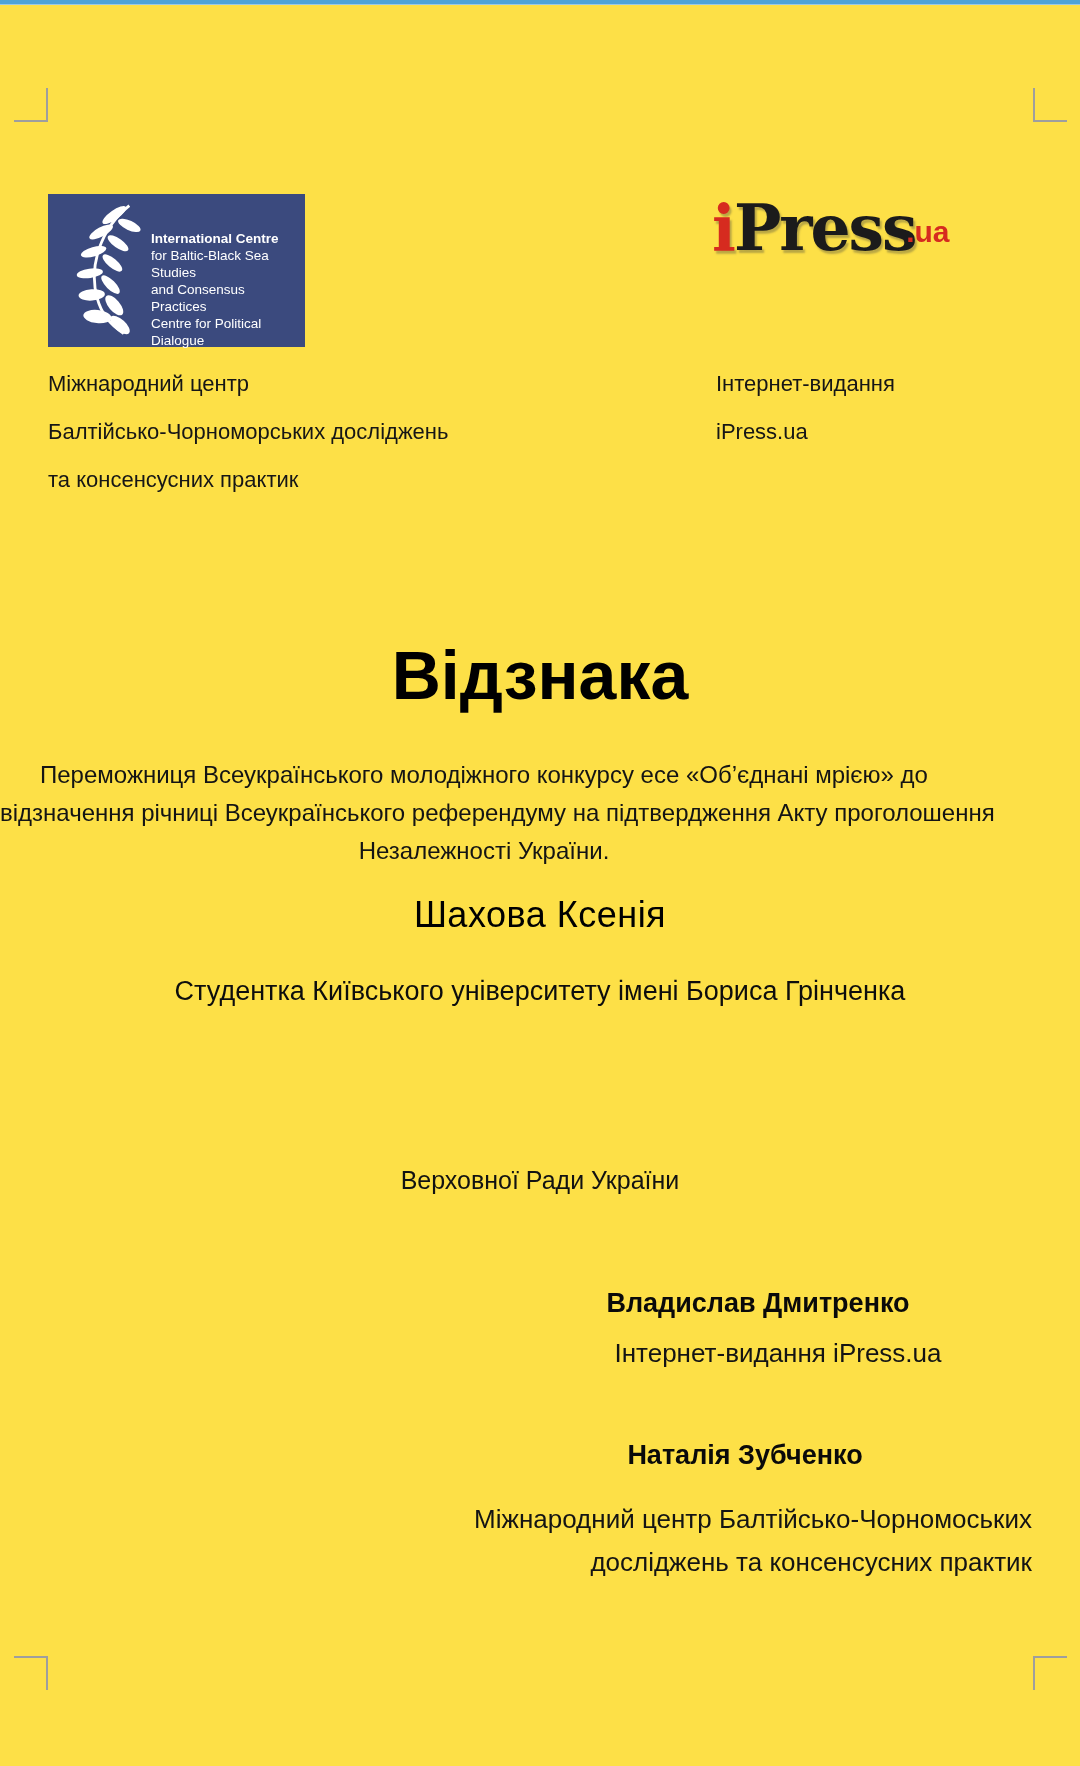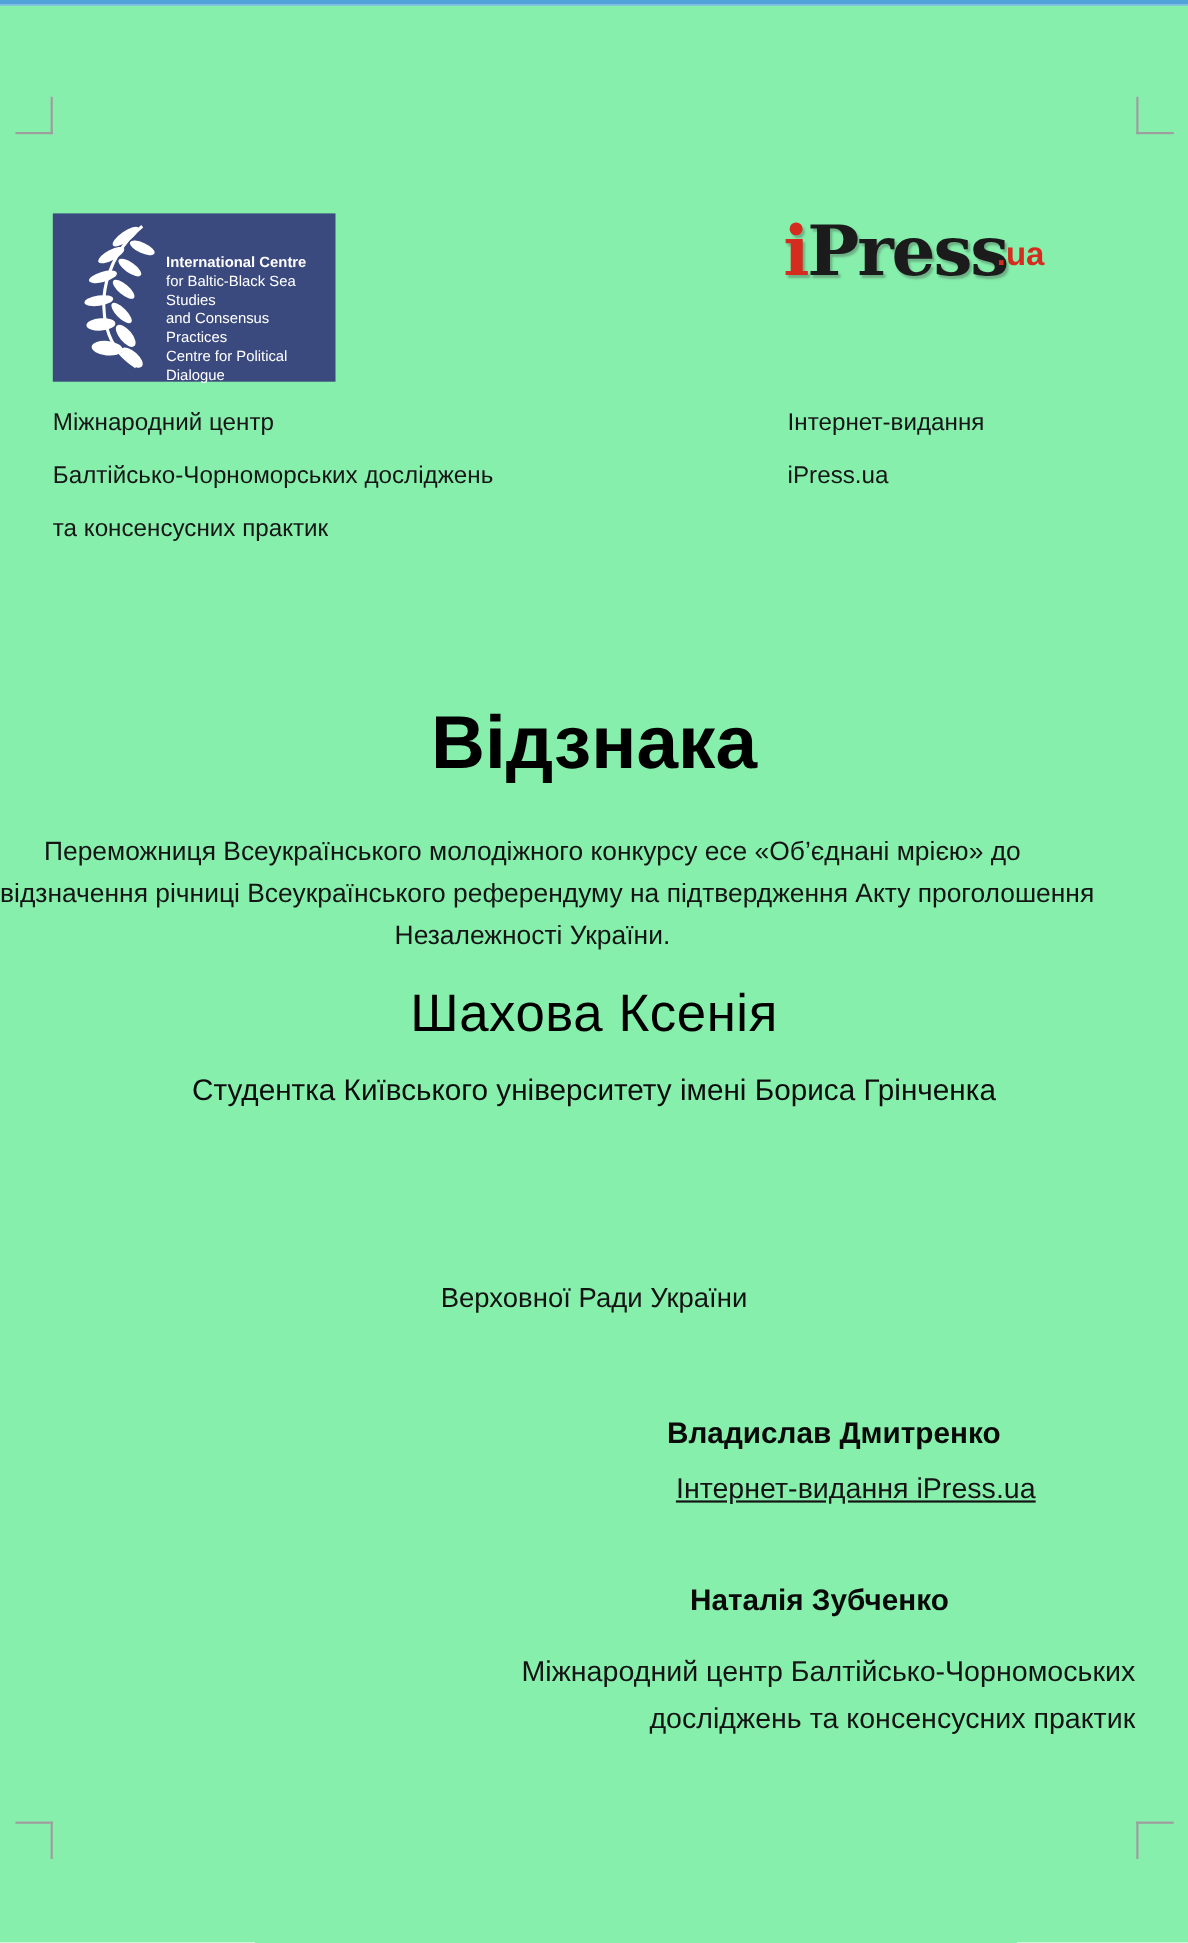--- a/index.html
+++ b/index.html
@@ -1,19 +1,19 @@
 <!DOCTYPE html>
 <html><head>
 <meta charset="utf-8">
 <style>
   html,body{margin:0;padding:0;background:#ffffff;}
   .page{
     position:relative;
     width:1080px;height:1766px;
-    background:#86efac;
+    background:#fde047;
     font-family:"Liberation Sans",sans-serif;
     color:#161616;
     overflow:hidden;
   }
   
   .top-strip{
     position:absolute;left:0;top:0;width:1080px;height:4px;
     background:#4fa3d8;border-bottom:1px solid #9cc9e6;
   }
   
@@ -62,42 +62,42 @@
     margin:0;font-size:68px;font-weight:700;color:#000;white-space:nowrap;
   }
   .desc{
     position:absolute;left:0;top:756px;width:968px;
     font-size:24px;line-height:38px;text-align:center;color:#141414;
   }
   .desc .ln{white-space:nowrap;}
 
   .recipient-name{
     position:absolute;left:50%;top:894px;transform:translateX(-50%);
-    font-size:48px;letter-spacing:.5px;color:#000;white-space:nowrap;
+    font-size:36px;letter-spacing:.5px;color:#000;white-space:nowrap;
   }
   .recipient-affiliation{
     position:absolute;left:50%;top:976px;transform:translateX(-50%);
     font-size:27px;font-weight:400;color:#0d0d0d;white-space:nowrap;
   }
 
   .event-line1,.event-line2{
     position:absolute;left:50%;transform:translateX(-50%);
     font-size:25px;color:#121212;white-space:nowrap;
   }
   .event-line1{top:1104px;}
   .event-line2{top:1166px;}
 
   .sig-name{
     position:absolute;transform:translateX(-50%);
     font-size:27px;font-weight:700;color:#0a0a0a;white-space:nowrap;text-align:center;
   }
   .sig1-name{left:758px;top:1288px;}
   .sig1-org{
     position:absolute;left:778px;top:1338px;transform:translateX(-50%);
-    font-size:26px;color:#141414;white-space:nowrap;text-decoration:underline;
+    font-size:26px;color:#141414;white-space:nowrap;
   }
   .sig2-name{left:745px;top:1440px;}
   .sig2-org{
     position:absolute;right:48px;top:1498px;
     font-size:26px;color:#141414;text-align:right;line-height:43px;
   }
   .sig2-org .ln{white-space:nowrap;}
 </style>
 </head>
 <body>

